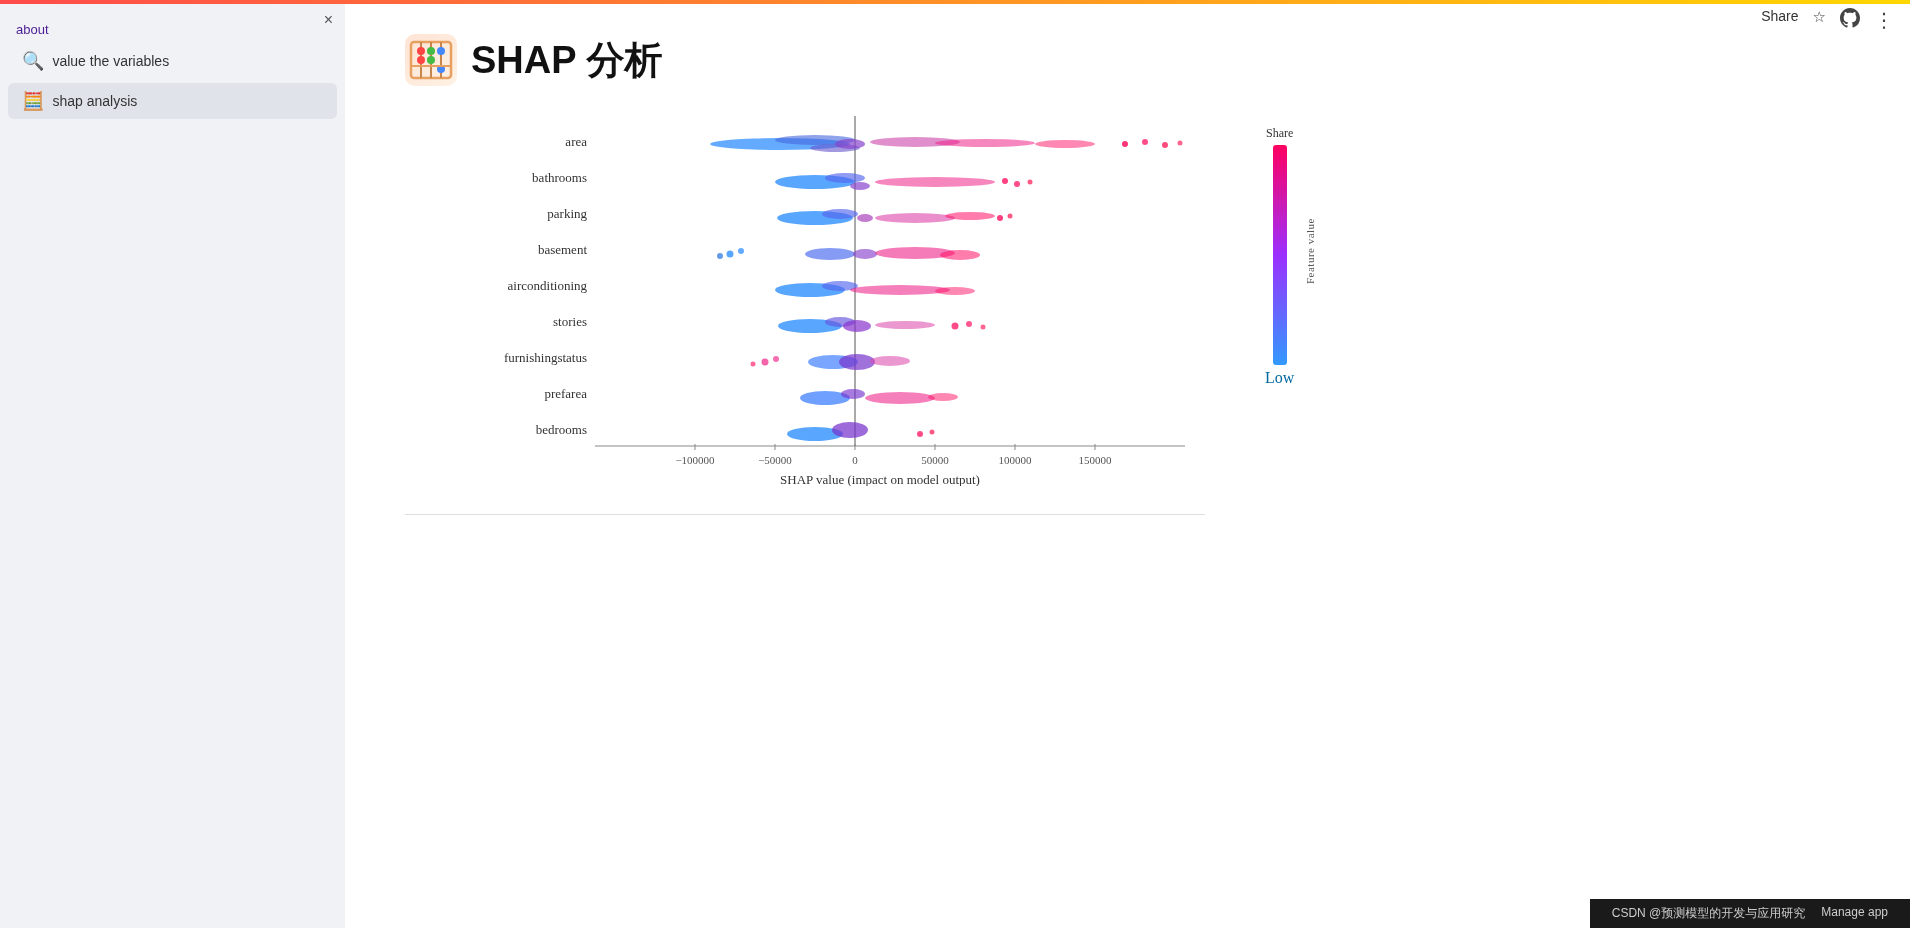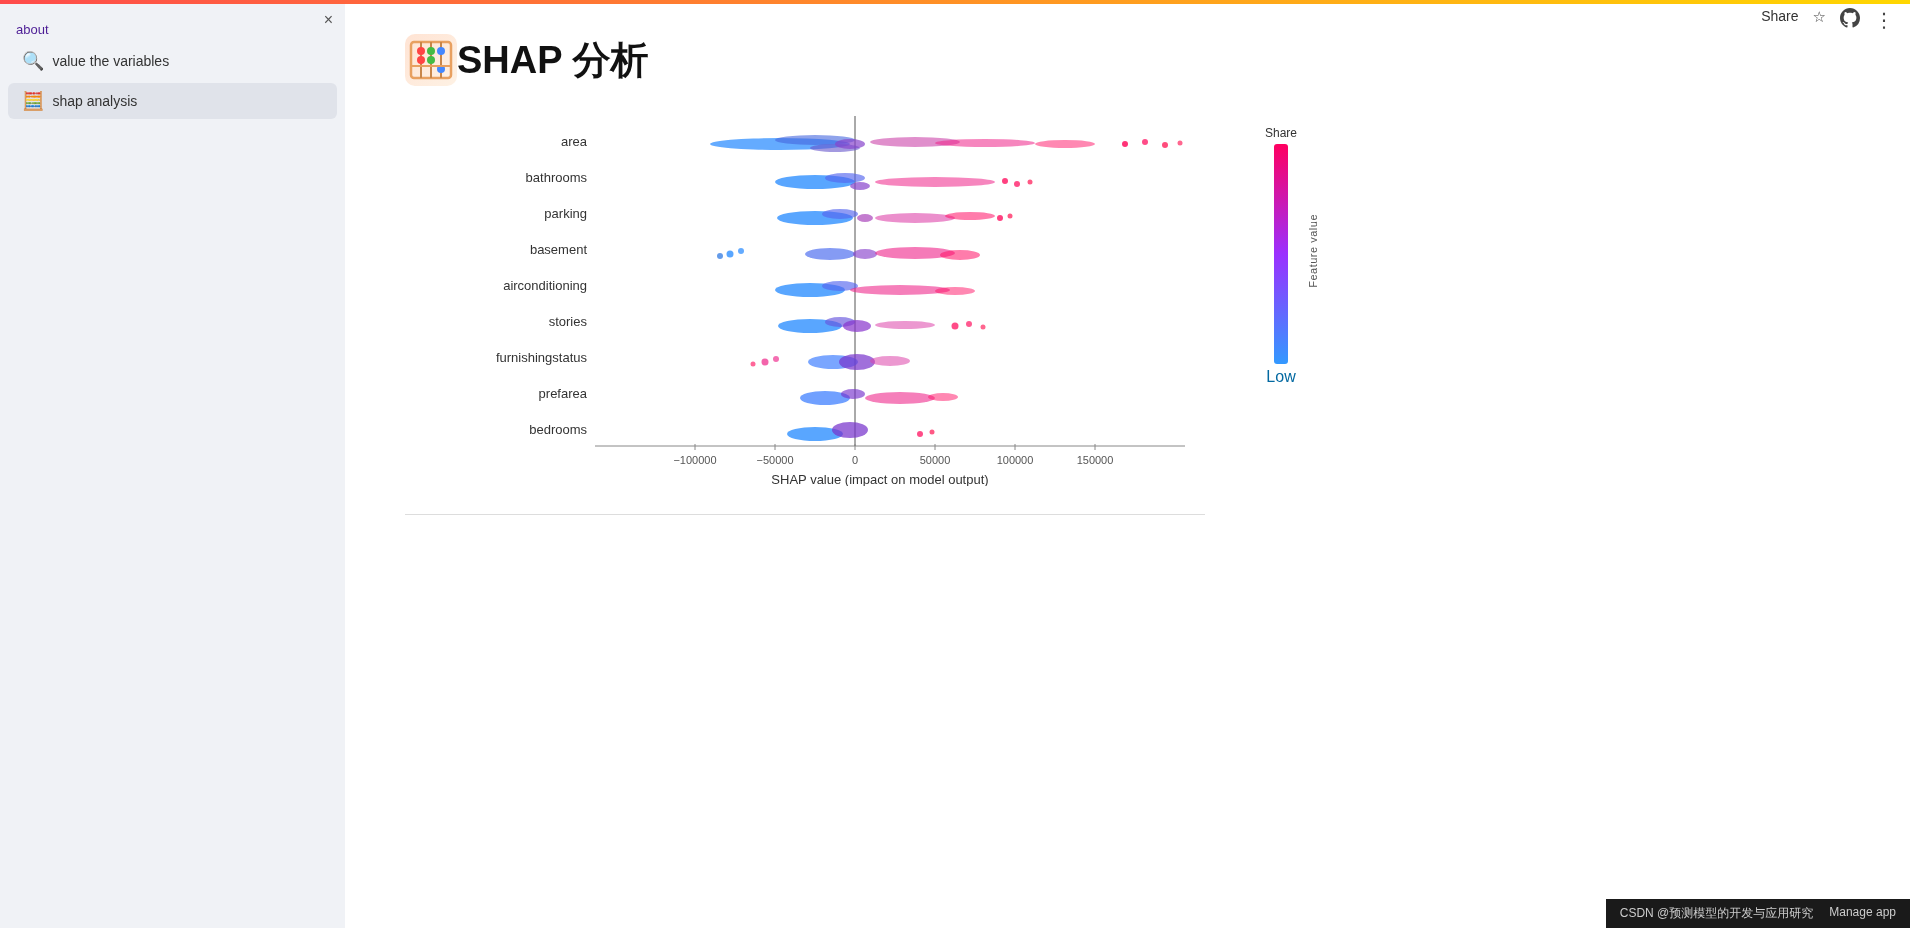--- a/index.html
+++ b/index.html
@@ -101,40 +101,42 @@
       color: #333;
       background: none;
       border: none;
       cursor: pointer;
     }
 
     
     .page-title-row {
       display: flex;
       align-items: center;
+      gap: 14px;
       margin-bottom: 30px;
     }
 
     .page-title-icon {
       width: 52px;
       height: 52px;
       flex-shrink: 0;
     }
 
     .page-title-text {
       font-size: 38px;
       font-weight: 700;
       color: #111;
     }
 
     
     .chart-container {
       position: relative;
       margin-left: 20px;
       margin-bottom: 24px;
+      font-family: Liberation Serif, serif;
     }
 
     .chart-inner {
       display: flex;
       align-items: flex-start;
       gap: 0;
     }
 
     
     .legend-bar-container {
@@ -190,21 +192,21 @@
     }
 
     
     .footer {
       position: fixed;
       bottom: 0;
       right: 0;
       background: #1a1a1a;
       color: #ccc;
       font-size: 12px;
-      padding: 6px 14px;
+      padding: 6px 22px;
       display: flex;
       gap: 16px;
       margin-top: 28px;
     }
 
     .divider-line {
       border: none;
       border-top: 1px solid #ddd;
       margin: 20px 0 6px 0;
       max-width: 800px;

